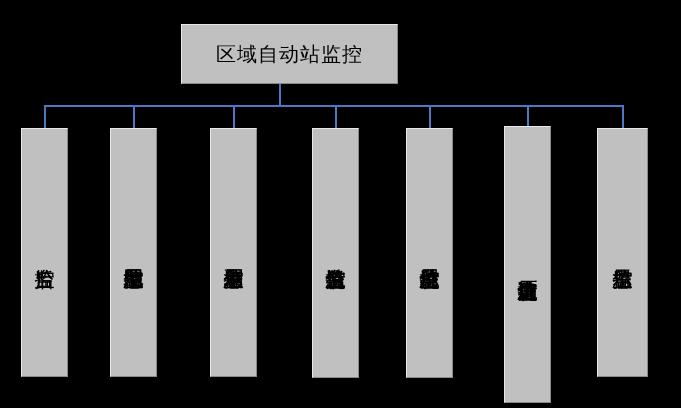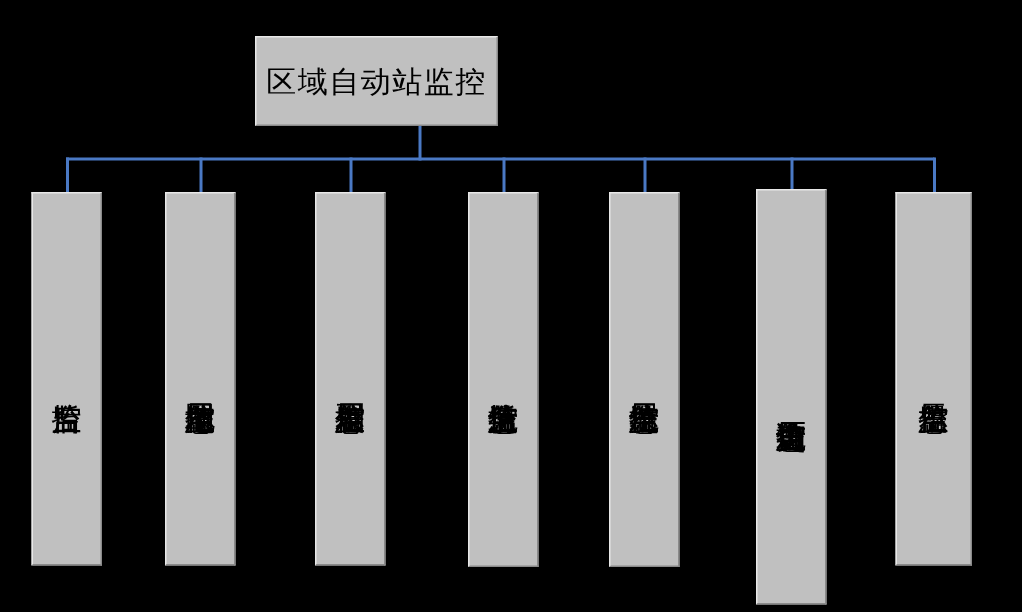--- a/index.html
+++ b/index.html
@@ -71,21 +71,21 @@
   <div class="conn conn-h" style="left:44px; top:105px; width:579px;"></div>
 
   <div class="conn conn-v" style="left:44px; top:105px; height:24px;"></div>
   <div class="conn conn-v" style="left:133px; top:105px; height:24px;"></div>
   <div class="conn conn-v" style="left:233px; top:105px; height:24px;"></div>
   <div class="conn conn-v" style="left:335px; top:105px; height:24px;"></div>
   <div class="conn conn-v" style="left:429px; top:105px; height:24px;"></div>
   <div class="conn conn-v" style="left:527px; top:105px; height:22px;"></div>
   <div class="conn conn-v" style="left:622px; top:105px; height:24px;"></div>
 
-  <div class="node node-root" style="left:170px; top:24px; width:162px; height:60px;justify-content:center;">
+  <div class="node node-root" style="left:181px; top:24px; width:217px; height:60px;justify-content:center;">
     <span class="txt">区域自动站监控</span>
   </div>
 
   <div class="node node-leaf" style="left:21px; top:128px; width:47px; height:249px;">
     <span class="txt">后台监控</span>
   </div>
 
   <div class="node node-leaf" style="left:110px; top:128px; width:47px; height:249px;">
     <span class="txt">监控信息地图展示</span>
   </div>

